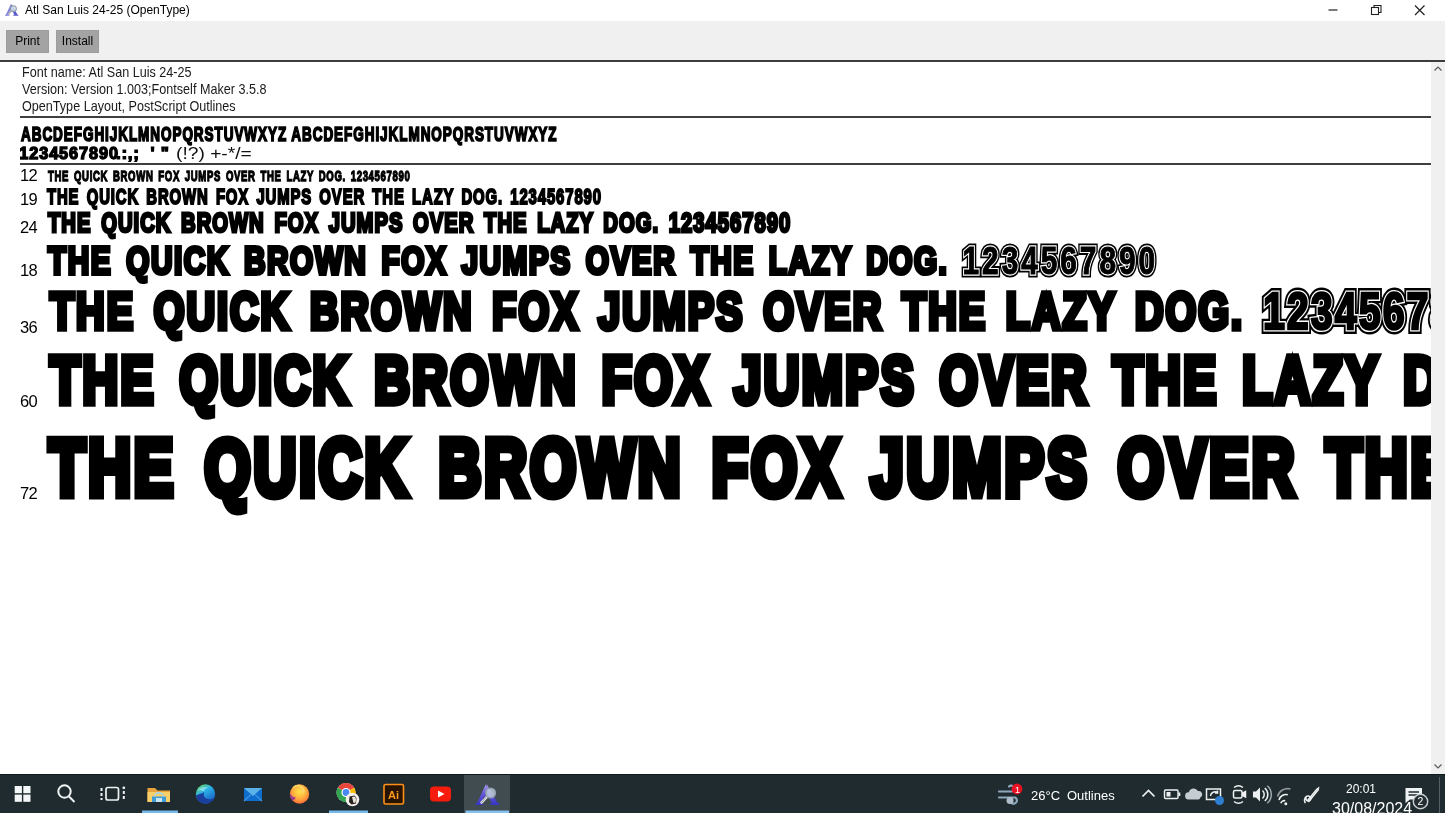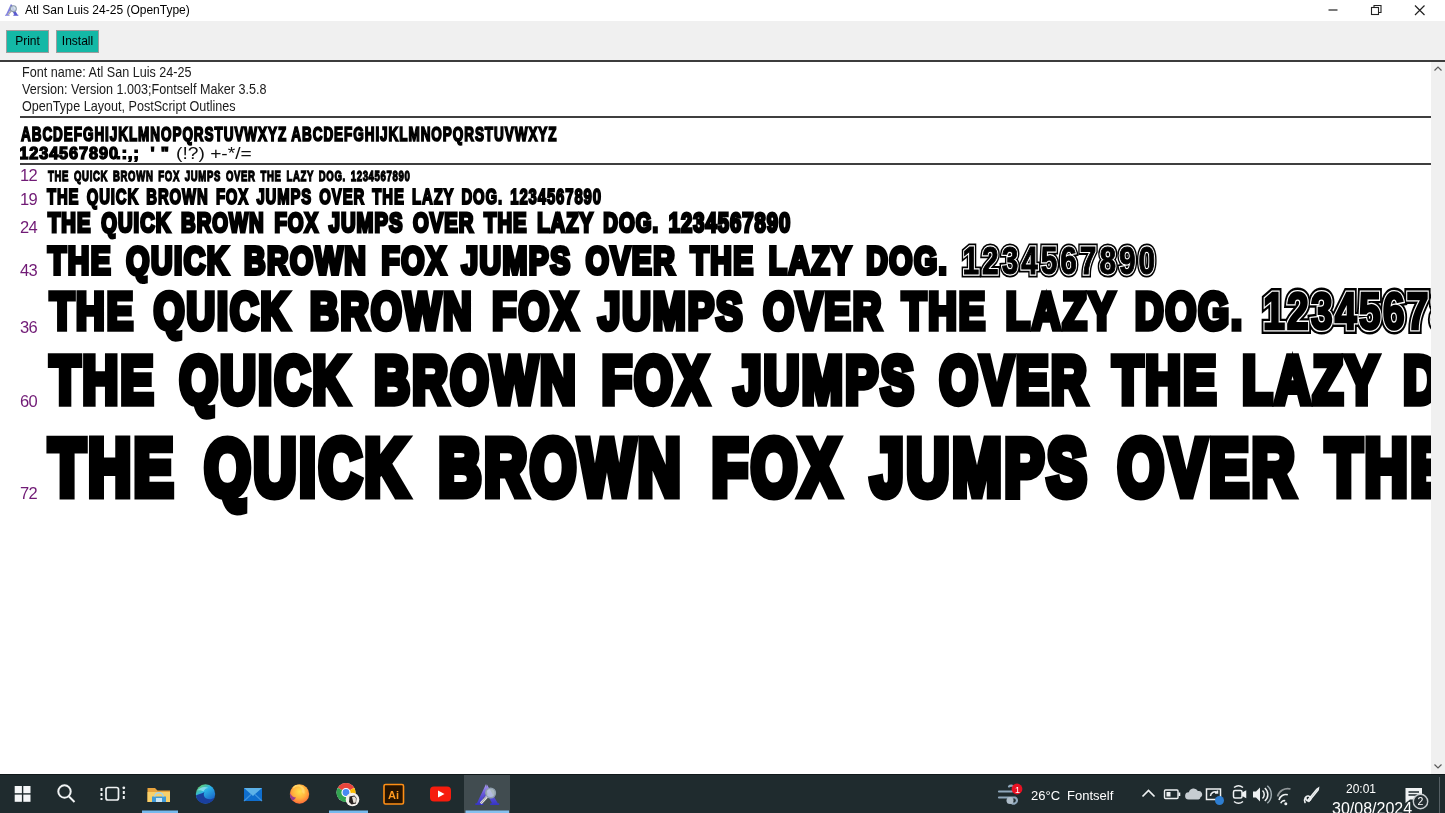--- a/index.html
+++ b/index.html
@@ -6,35 +6,35 @@
 html,body { width:1445px; height:813px; overflow:hidden; background:#fff;
   font-family:"Liberation Sans", sans-serif; }
 #screen { position:absolute; left:0; top:0; width:1445px; height:813px; }
 .abs { position:absolute; }
 
 
 #titlebar { left:0; top:0; width:1176px; height:21px; background:#fff; }
 #title-text { left:25px; top:3px; font-size:12px; color:#000; }
 #toolbar { left:0; top:21px; width:1445px; height:39px; background:#f0f0f0;
   border-bottom:2px solid #3c3c3c; height:41px !important; }
-.btn { position:absolute; top:9px; width:43px; height:23px; background:#14b8a6;
+.btn { position:absolute; top:9px; width:43px; height:23px; background:#a3a3a3;
   border:1px solid #9d9d9d; font-size:12px; color:#000; text-align:center;
   line-height:21px; }
 #client { left:0; top:62px; width:1431px; height:713px; background:#fff; overflow:hidden;margin-left:20px; }
 
 
 .info { position:absolute; left:2px; font-size:15px; line-height:17.2px; color:#1a1a1a; white-space:pre;
   transform-origin:0 0; }
 
 .sep { position:absolute; left:0; width:1431px; height:2px; background:#3f3f3f; }
 
 
 .hv { position:absolute; white-space:pre; font-weight:bold; color:#000;
   transform-origin:0 50%; line-height:1; }
-.lbl { position:absolute; left:0px; font-size:16.5px; letter-spacing:-0.8px; color:#701a75; line-height:16.5px; }
+.lbl { position:absolute; left:0px; font-size:16.5px; letter-spacing:-0.8px; color:#000000; line-height:16.5px; }
 
 
 .fx { position:relative; display:inline-block; }
 .fx i { font-style:normal; }
 .fx .ov { position:absolute; left:0; top:0; color:transparent; }
 .fx .ov2 { position:absolute; left:0; top:0; color:#000; }
 
 
 #inf1,#inf2,#inf3 { transform:scaleX(0.84); }
 
@@ -115,21 +115,21 @@
     <div class="abs" id="punct1">.:,;  ' "</div>
     <div class="abs" id="punct2">(!?) +-*/=</div>
     <div class="sep" style="top:100.5px"></div>
 
     <div class="lbl" id="lb12">12</div>
     <div class="hv" id="r12">THE QUICK BROWN FOX JUMPS OVER THE LAZY DOG. 1234567890</div>
     <div class="lbl" id="lb18">19</div>
     <div class="hv" id="r18">THE QUICK BROWN FOX JUMPS OVER THE LAZY DOG. 1234567890</div>
     <div class="lbl" id="lb24">24</div>
     <div class="hv" id="r24">THE QUICK BROWN FOX JUMPS OVER THE LAZY DOG. 1234567890</div>
-    <div class="lbl" id="lb36">43</div>
+    <div class="lbl" id="lb36">18</div>
     <div class="hv" id="r36">THE QUICK BROWN FOX JUMPS OVER THE LAZY DOG. <span class="fx"><i>1234567890</i><i class="ov">1234567890</i><i class="ov2">1234567890</i></span></div>
     <div class="lbl" id="lb48">36</div>
     <div class="hv" id="r48">THE QUICK BROWN FOX JUMPS OVER THE LAZY DOG. <span class="fx"><i>1234567890</i><i class="ov">1234567890</i><i class="ov2">1234567890</i></span></div>
     <div class="lbl" id="lb60">60</div>
     <div class="hv" id="r60">THE QUICK BROWN FOX JUMPS OVER THE LAZY DOG. 1234567890</div>
     <div class="lbl" id="lb72">72</div>
     <div class="hv" id="r72">THE QUICK BROWN FOX JUMPS OVER THE LAZY DOG. 1234567890</div>
   </div>
 
   <div class="abs" id="sbar">
@@ -300,18 +300,18 @@
       <g>
         <path d="M1405.5 13 h16.5 v11.5 h-12 l-4.5 3.5 z" fill="#f0f3f4"></path>
         <path d="M1408.5 17 h10.5 M1408.5 20 h10.5" stroke="#1f2b2f" stroke-width="1.4"></path>
         <circle cx="1420.5" cy="26.5" r="7.2" fill="#242e32" stroke="#c9ced1" stroke-width="1.4"></circle>
         <text x="1417.6" y="30.3" font-family="Liberation Sans" font-size="10.5" fill="#fff">2</text>
       </g>
 
       <line x1="1439.5" y1="2" x2="1439.5" y2="39" stroke="#566065" stroke-width="1"></line>
     </svg>
     <div class="tray-txt" style="left:1031px;top:13px">26°C</div>
-    <div class="tray-txt" style="left:1067px;top:13px">Fontself</div>
+    <div class="tray-txt" style="left:1067px;top:13px">Outlines</div>
     <div class="tray-txt" style="left:1346px;top:7px;font-size:12px">20:01</div>
     <div class="tray-txt" style="left:1332px;top:24.5px;font-size:16px">30/08/2024</div>
   </div>
 
 </div>
 
 </body></html>

